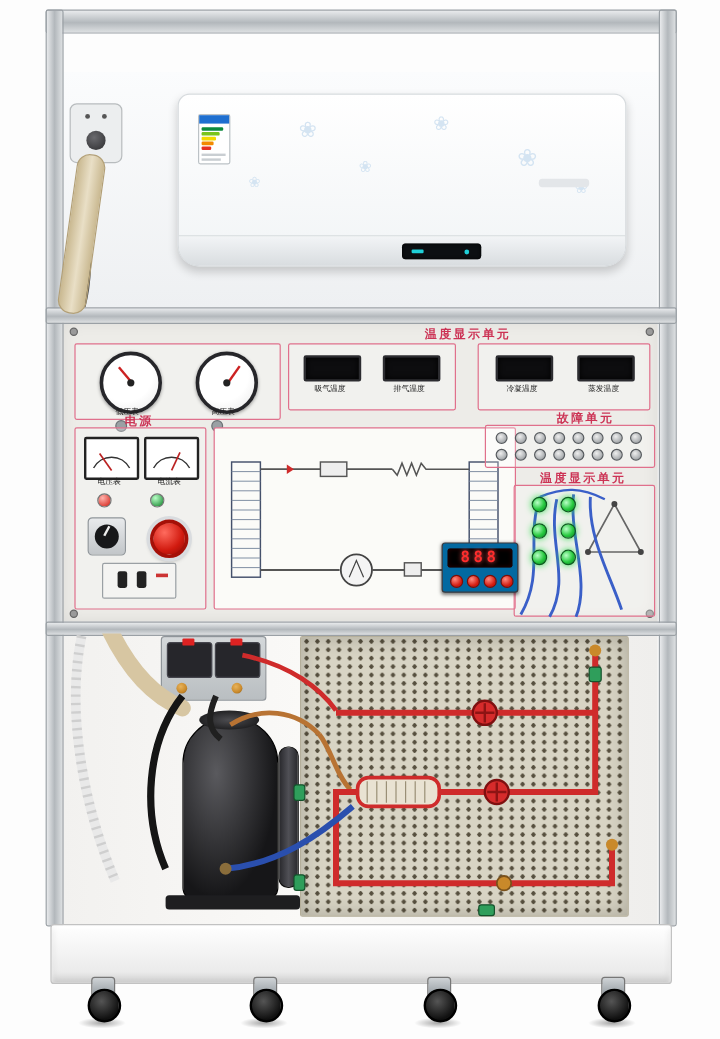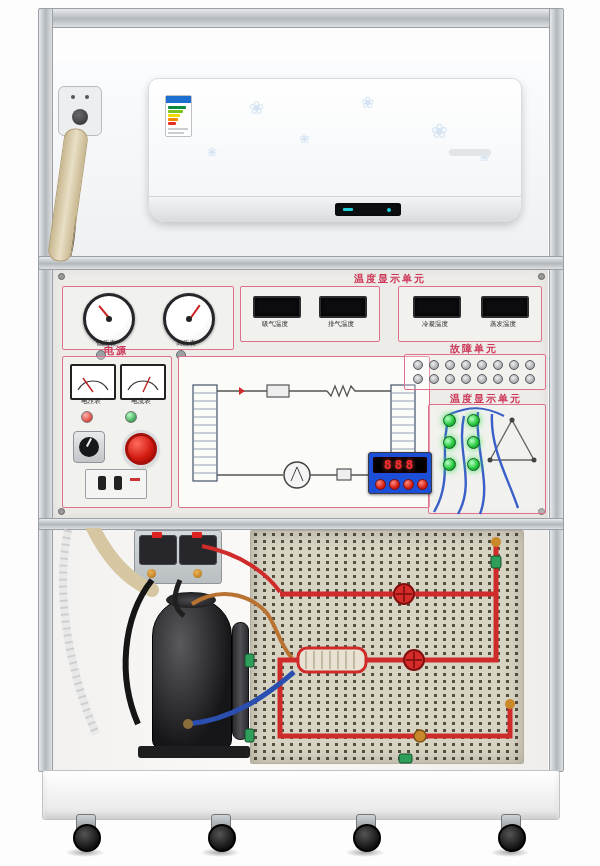--- a/index.html
+++ b/index.html
@@ -46,21 +46,21 @@
   .rknob{position:absolute;left:5px;top:5px;width:20px;height:20px;border-radius:50%;background:#17181a}
   .rptr{position:absolute;left:14px;top:6px;width:2px;height:9px;background:#eee;transform:rotate(28deg)}
   .breaker{background:#f4f4f2;border:1px solid #9aa0a4;border-radius:2px}
   .bsw{position:absolute;top:6px;width:8px;height:14px;background:#222;border-radius:2px}
   .toggle{width:8px;height:8px;border-radius:50%;background:radial-gradient(circle at 40% 35%,#eee,#8a8f93);border:1px solid #565a5e}
   .led{width:11px;height:11px;border-radius:50%;border:1px solid #0a5c1d;
        background:radial-gradient(circle at 35% 35%,#b8ffc6,#27c93f 55%,#0a7d24);box-shadow:0 0 6px #2ee04e}
   .sevenseg{background:#000;color:#ff2d2d;font-family:"DejaVu Sans Mono",monospace;font-weight:bold;
             font-size:13px;letter-spacing:3px;text-align:center;line-height:16px;border-radius:2px;
             text-shadow:0 0 4px #ff5050;box-shadow:inset 0 0 4px #300}
-  .ctrlmod{background:#1d4ed8;border:1px solid #3a3a40;border-radius:3px;box-shadow:0 1px 3px rgba(0,0,0,.5)}
+  .ctrlmod{background:#0369a1;border:1px solid #3a3a40;border-radius:3px;box-shadow:0 1px 3px rgba(0,0,0,.5)}
   .rbtn{width:9px;height:9px;border-radius:50%;background:radial-gradient(circle at 35% 30%,#ff8a80,#d11a0f 65%);border:1px solid #7e0d06}
   .screw{width:5px;height:5px;border-radius:50%;background:#9a9a9a;border:1px solid #666}
   
   .perfpanel{background-color:#d8d4c4;border:1px solid #b4ae9a;border-radius:2px;
              background-image:radial-gradient(circle,#57503f 1.6px,transparent 1.9px);
              background-size:9px 7px;box-shadow:inset 0 0 18px rgba(0,0,0,.22)}
   .compressor{background:radial-gradient(ellipse at 35% 30%,#5a5a5e,#161618 70%);
               border:1px solid #000;border-radius:38px 38px 10px 10px}
   .compcap{background:radial-gradient(#4c4c50,#0f0f10);border-radius:50%}
   .baseplate{background:#1e1e20;border-radius:3px}
@@ -215,21 +215,21 @@
       <circle cx="118" cy="118" r="13" fill="#f4f4f4" stroke="#444" stroke-width="1.5"></circle>
       <path d="M112,124 L118,110 L124,124" stroke="#444" stroke-width="1" fill="none"></path>
       <path d="M131,118 H158" stroke="#555" stroke-width="1.5" fill="none"></path>
       <rect x="158" y="112" width="14" height="11" fill="#eee" stroke="#555" stroke-width="1.2"></rect>
       <path d="M172,118 H212" stroke="#555" stroke-width="1.5" fill="none"></path>
       <path d="M60,30 l6,4 l-6,4 z" fill="#cf2b2b"></path>
       <path d="M196,122 l-6,-4 l6,-4 z" fill="#2a4fae"></path>
     </svg>
   </div>
 
-  <div class="abs seclabel" style="left:404px;top:342px;width:140px">故障单元</div>
+  <div class="abs seclabel" style="left:418px;top:342px;width:140px">故障单元</div>
   <div class="abs pbox" style="left:404px;top:354px;width:140px;height:34px">
     <div class="abs toggle" style="left:8px;top:5px"></div>
     <div class="abs toggle" style="left:24px;top:5px"></div>
     <div class="abs toggle" style="left:40px;top:5px"></div>
     <div class="abs toggle" style="left:56px;top:5px"></div>
     <div class="abs toggle" style="left:72px;top:5px"></div>
     <div class="abs toggle" style="left:88px;top:5px"></div>
     <div class="abs toggle" style="left:104px;top:5px"></div>
     <div class="abs toggle" style="left:120px;top:5px"></div>
     <div class="abs toggle" style="left:8px;top:19px"></div>

